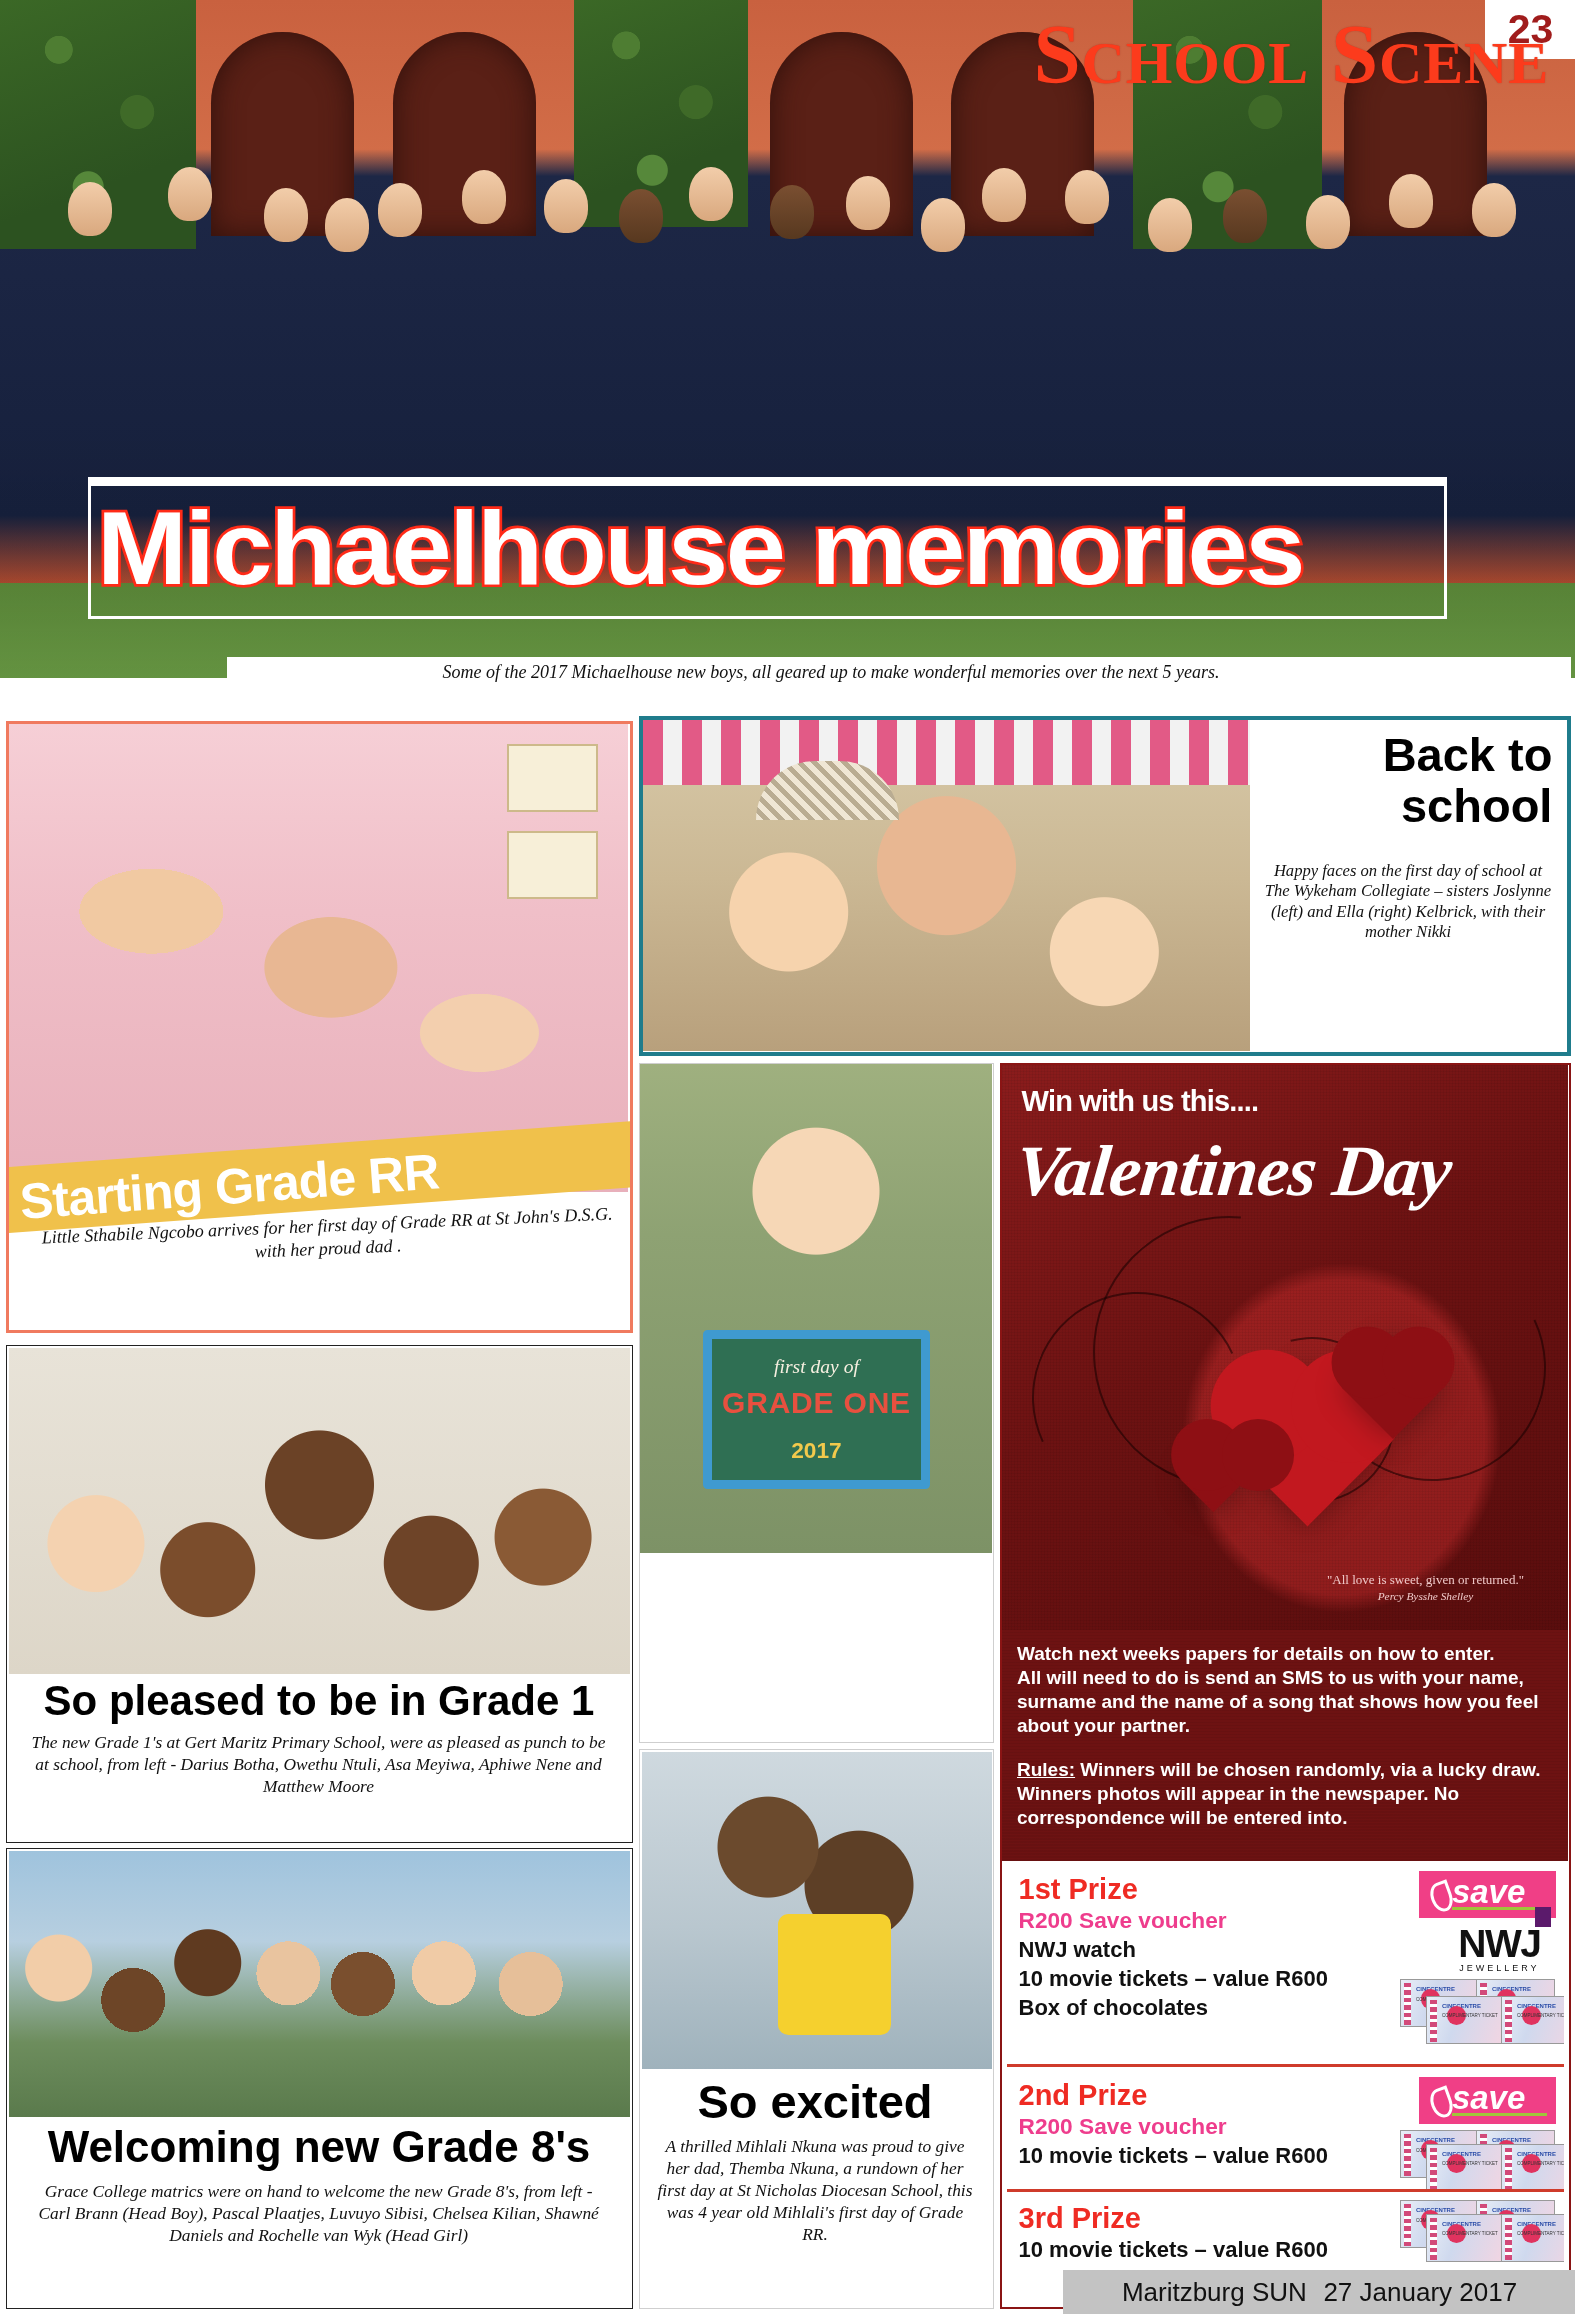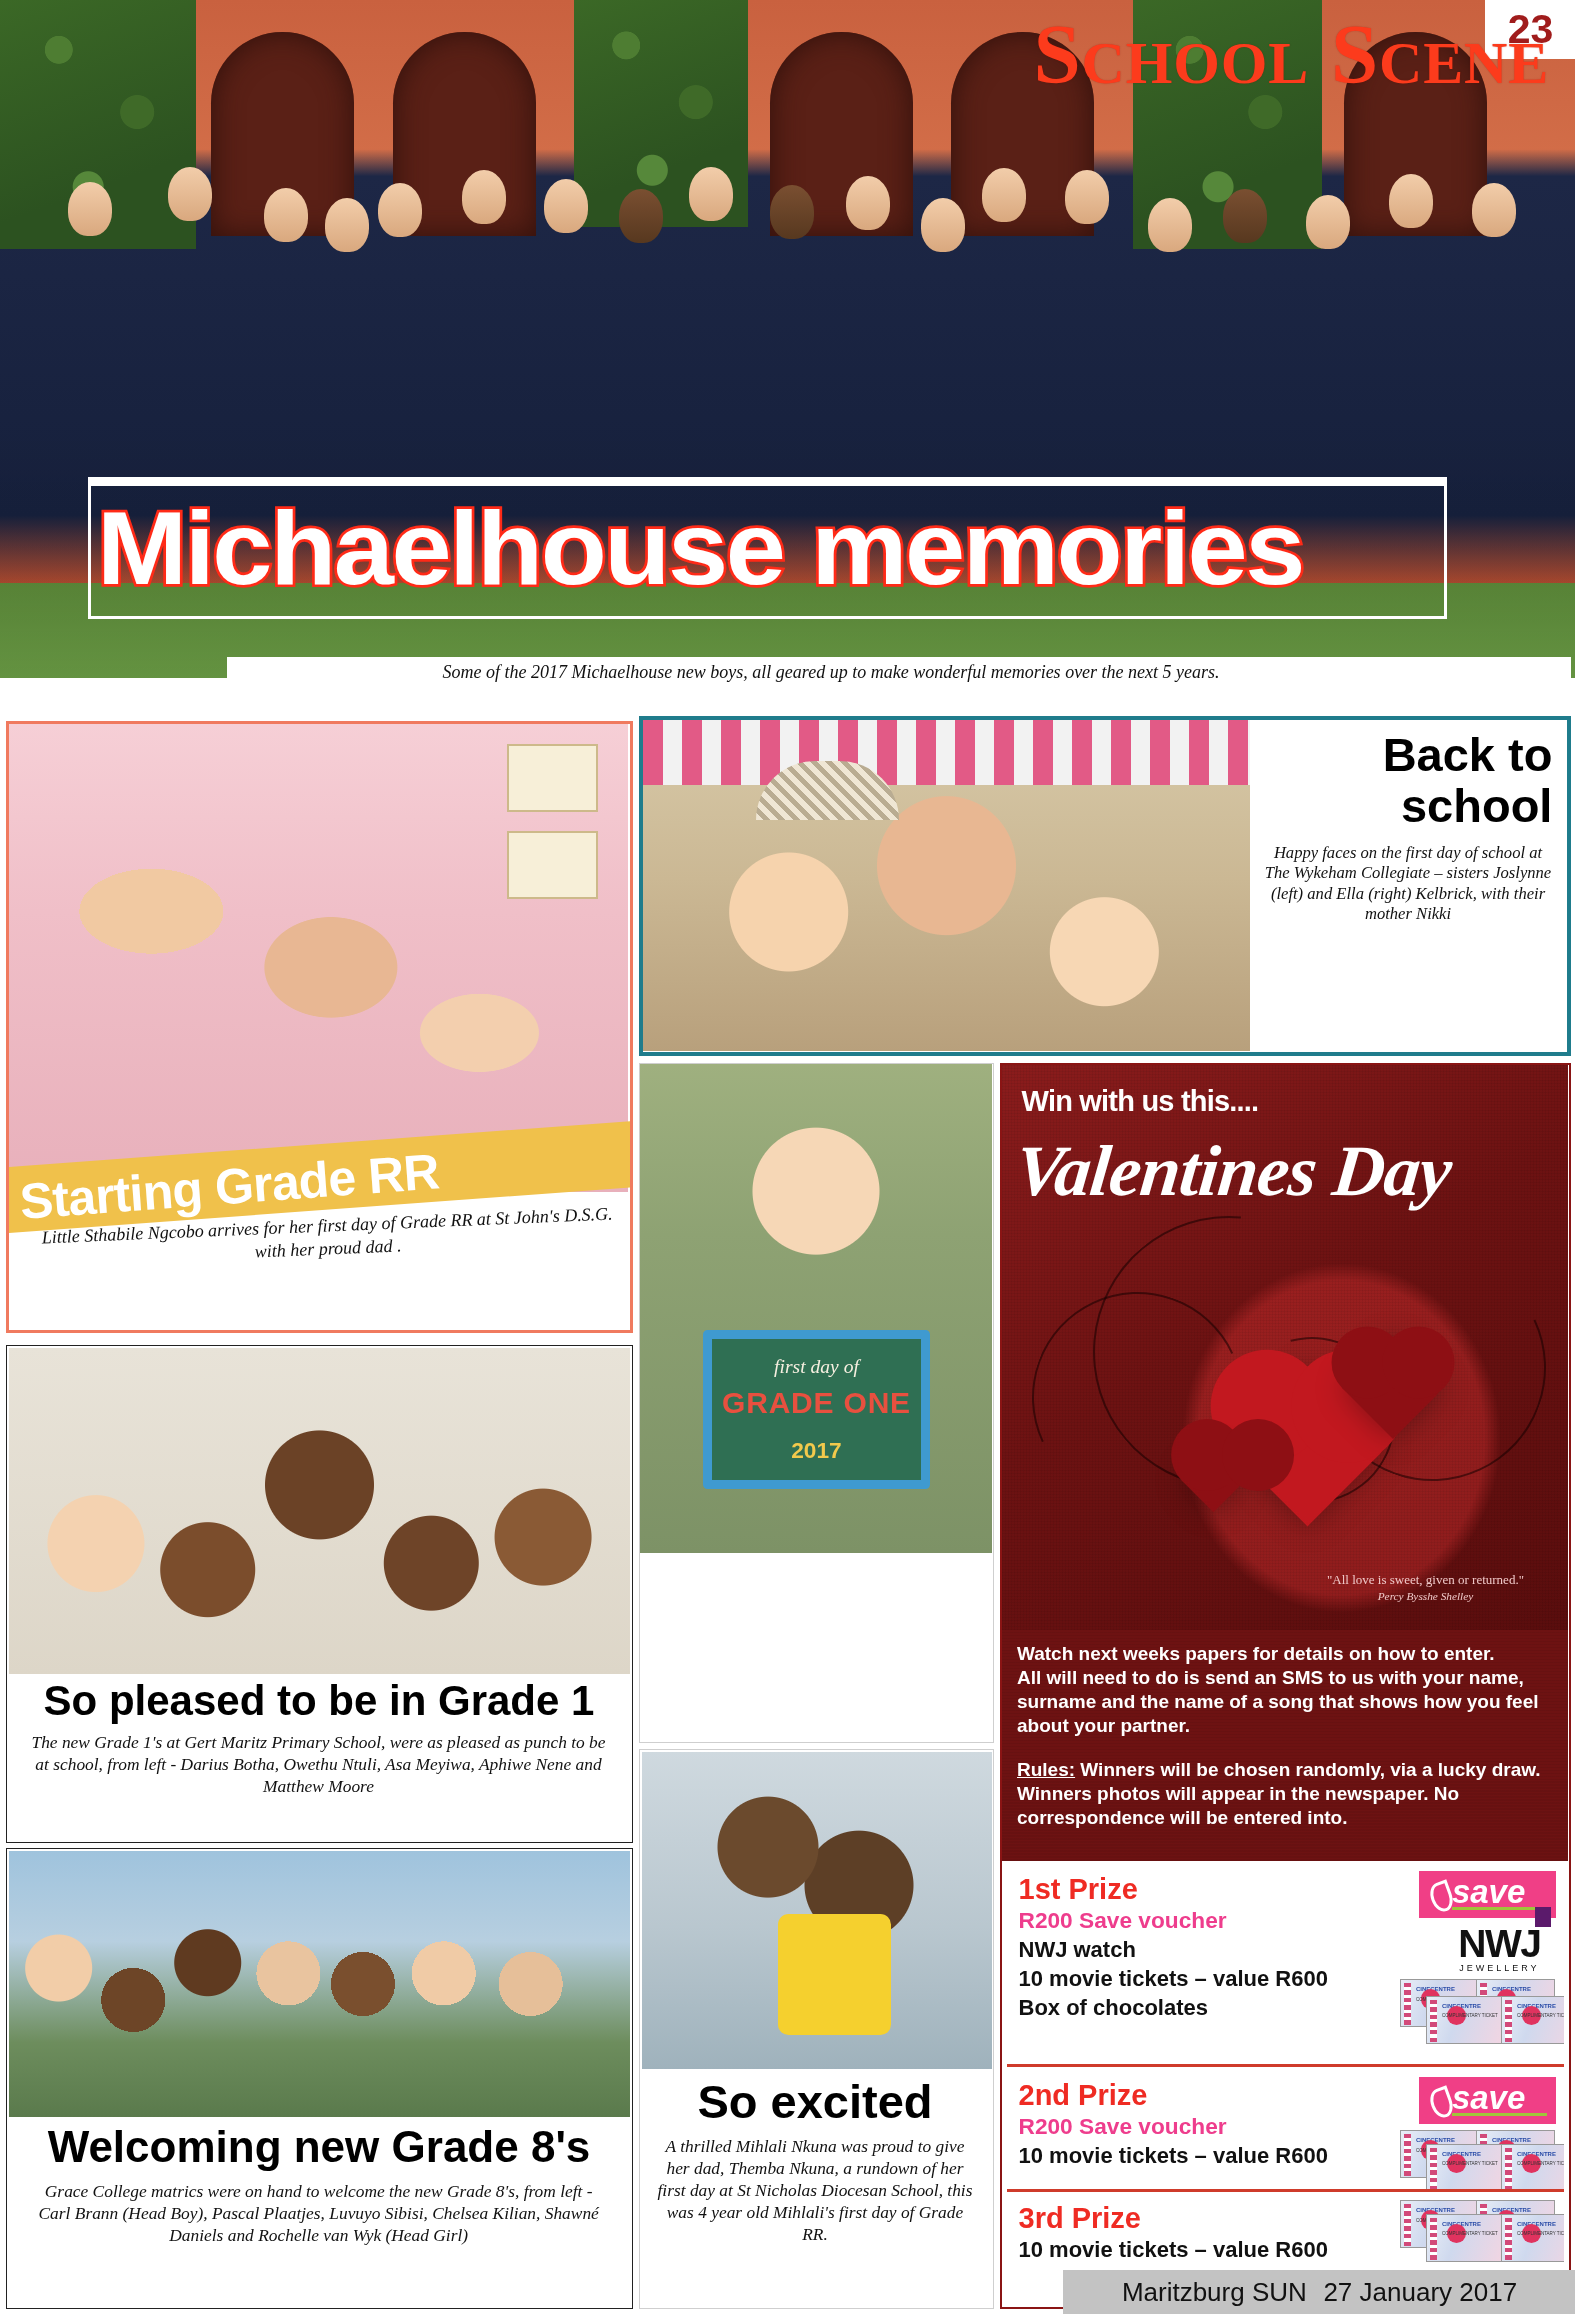--- a/index.html
+++ b/index.html
@@ -129,21 +129,21 @@
   }
   .bts-hat{ position:absolute; left:113px; top:41px; width:143px; height:59px; border-radius:68px 68px 0 0;
             background:repeating-linear-gradient(45deg,#efe6d4 0 5.3px,#b9ac92 5.3px 10.6px); }
   .bts-pinkwall{ position:absolute; left:0; top:0; width:607px; height:65px;
             background:repeating-linear-gradient(90deg,#e25a86 0 19.6px,#f2f2f2 19.6px 39px); }
   .bts-right{
     position:absolute; left:607px; top:0; width:316px; height:331px; background:#fff; padding:9px 13.6px;border-radius:31px;
   }
   .bts-title{ font-weight:700; font-size:47px; line-height:51px; color:#000; text-align:right; }
   .bts-cap{
-    margin-top:12px; font-family:"Liberation Serif", serif; font-style:italic;
+    margin-top:30px; font-family:"Liberation Serif", serif; font-style:italic;
     font-size:16.6px; line-height:20.4px; color:#111; text-align:center;
   }
 
   
   .mid-top{
     position:absolute; left:639px; top:1063px; width:355px; height:680px;
     border:1.5px solid #cfcfcf; background:#fff; overflow:hidden;
   }
   .mid-photo{
     position:absolute; left:0; top:0; width:352px; height:489px;

